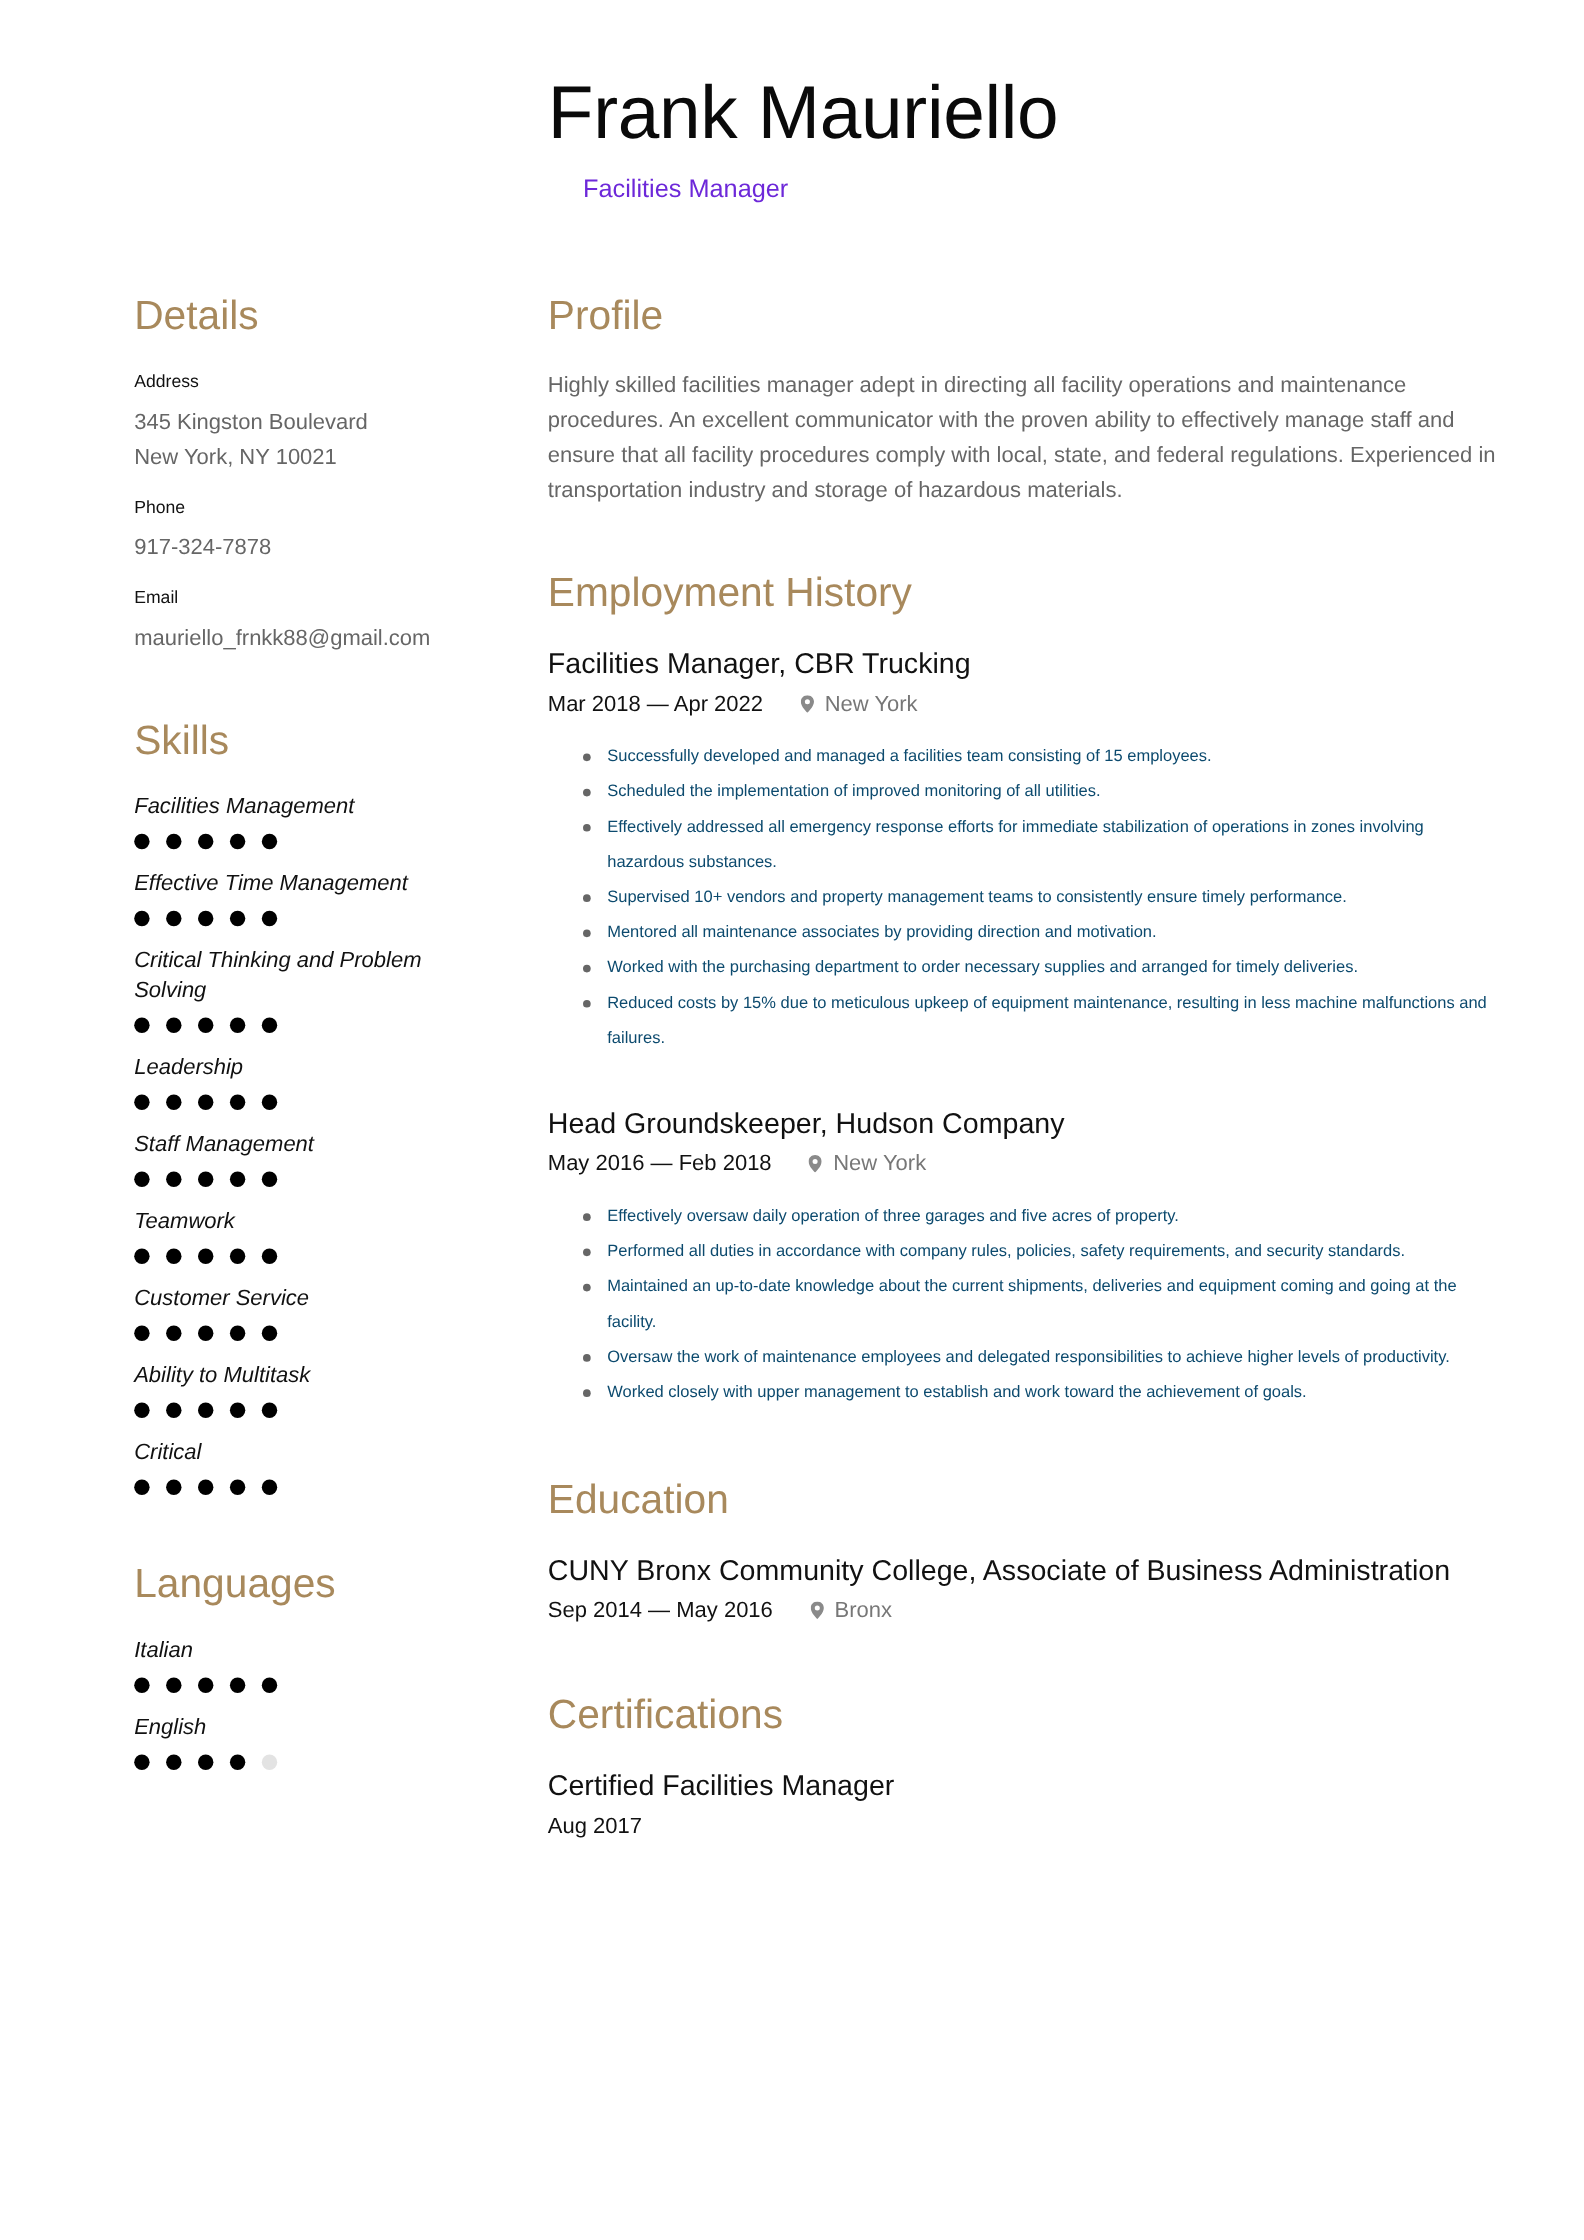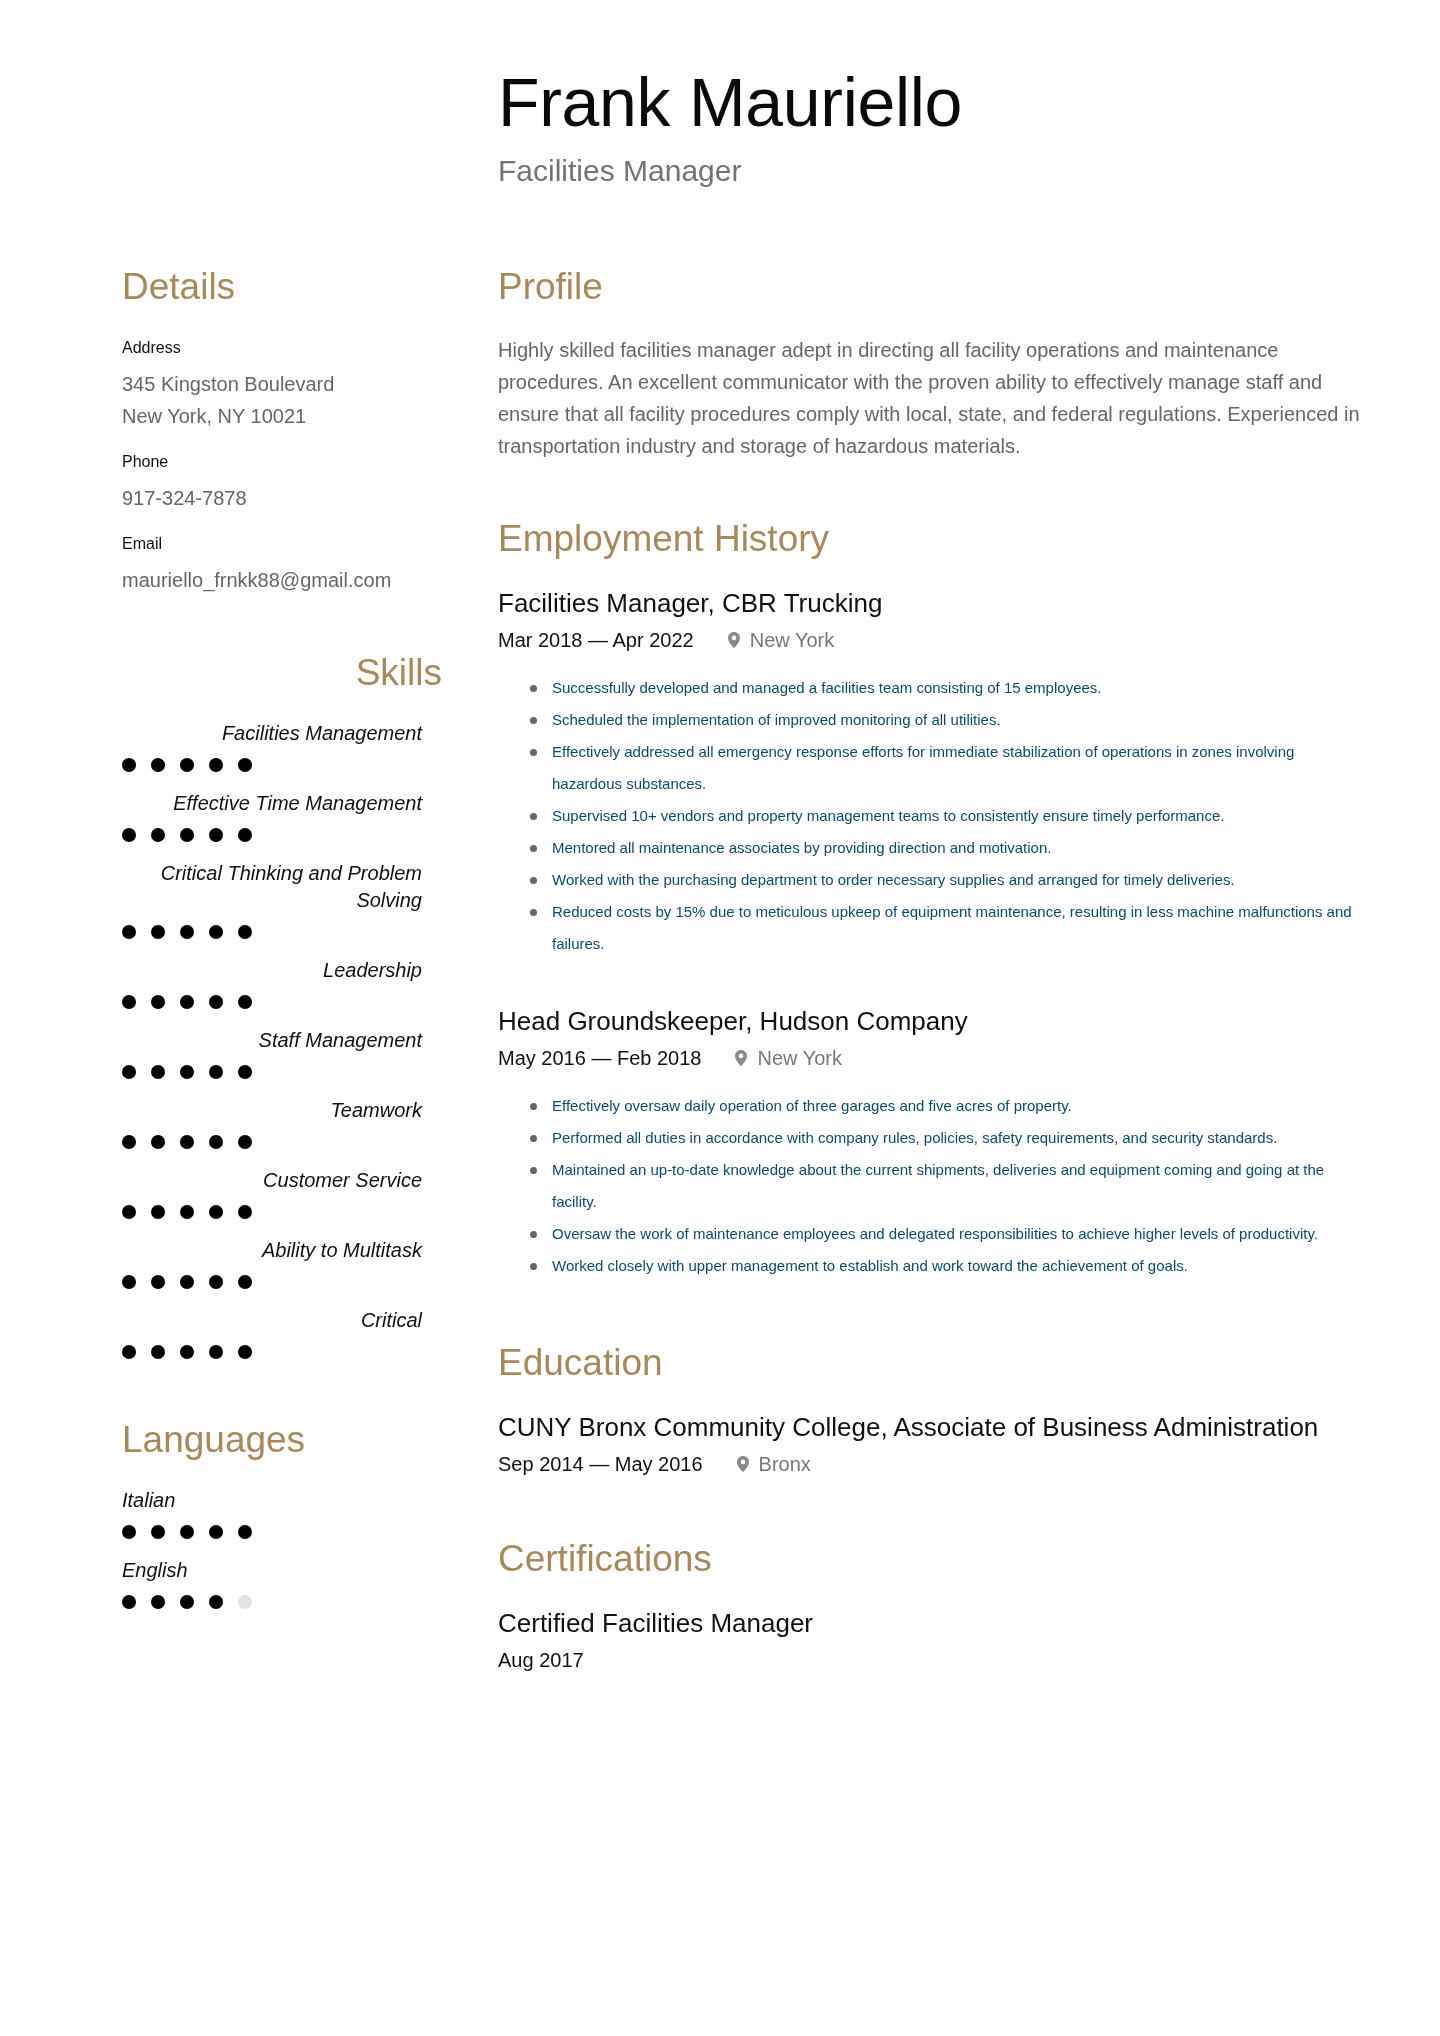--- a/index.html
+++ b/index.html
@@ -1,37 +1,37 @@
 <!DOCTYPE html>
 <html><head>
 <meta charset="utf-8">
 <style>
   html, body { margin: 0; padding: 0; background: #ffffff; }
   body { width: 1440px; height: 2036px; position: relative; font-family: "Liberation Sans", sans-serif; color: #111; overflow: hidden; }
   .page { position: absolute; inset: 0; }
 
   .header { position: absolute; left: 498px; top: 70px; }
   .name { font-size: 68px; color: #0a0a0a; line-height: 64px; font-weight: 400; letter-spacing: -0.3px; }
-  .title { font-size: 30px; color: #737373; margin-top: 22px; line-height: 30px; }
+  .title { font-size: 23px; color: #6d28d9; margin-top: 22px; line-height: 30px; margin-left: 32px; }
 
   .left { position: absolute; left: 122px; top: 262px; width: 320px; }
   .right { position: absolute; left: 498px; top: 262px; width: 870px; }
 
   .section-heading { font-size: 37px; color: #A8895C; line-height: 50px; font-weight: 400; margin: 0; }
 
   .label { font-size: 16px; color: #111; line-height: 28px; }
   .value { font-size: 20px; color: #666; line-height: 32px; }
 
   .detail-block { margin-top: 10px; }
   .details-list { margin-top: 22px; }
   .details-list .detail-block:first-child { margin-top: 0; }
   .detail-block .label { margin-bottom: 6px; }
   .detail-block + .detail-block { margin-top: 16px; }
 
-  .skills-section { margin-top: 52px; text-align: right; }
+  .skills-section { margin-top: 52px; }
   .skill { margin-top: 0; }
   .skills-list { margin-top: 22px; font-style: italic; }
   .skill + .skill { margin-top: 18px; }
   .skill-name { font-size: 20px; color: #111; line-height: 27px; width: 300px; }
   .dots { display: flex; gap: 15px; margin-top: 11px; height: 14px; }
   .dot { width: 14px; height: 14px; border-radius: 50%; background: #000; }
   .dot.off { background: #e3e3e3; }
 
   .languages-section { margin-top: 56px; }
 

